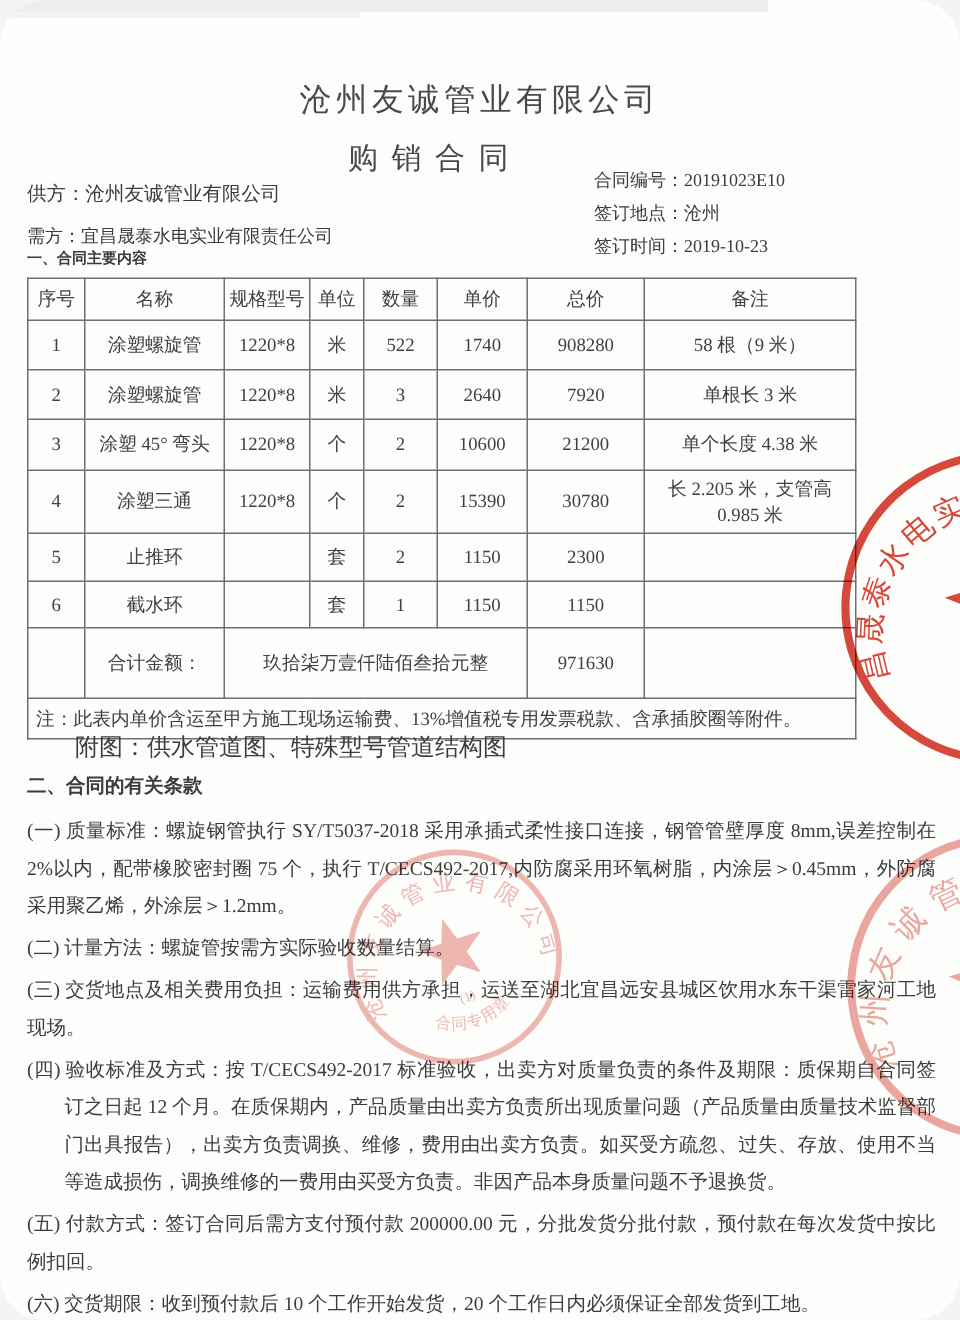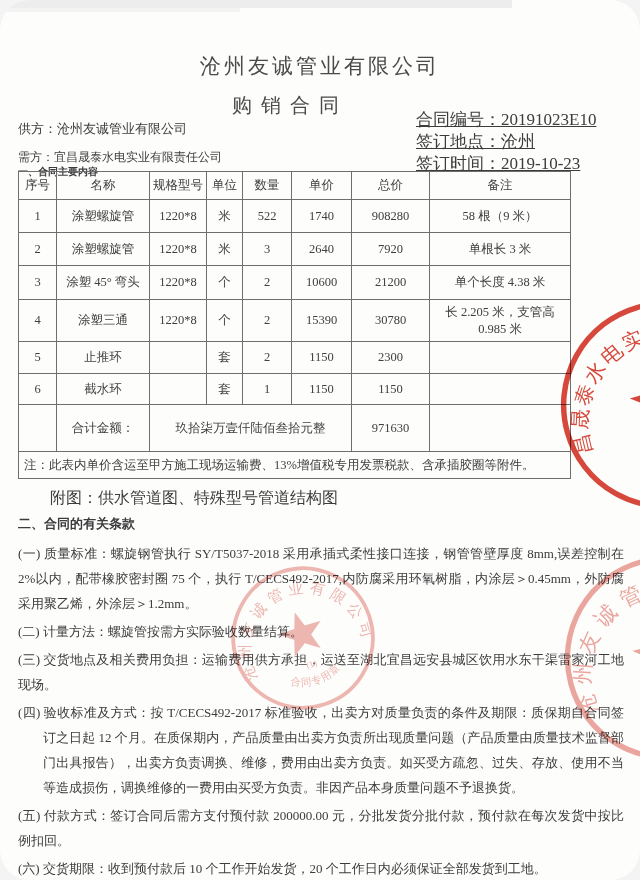--- a/index.html
+++ b/index.html
@@ -19,26 +19,26 @@
     position:absolute; top:52px; left:0; width:640px; text-align:center;
     font-size:21px; letter-spacing:3px; color:#4a4a4a;
   }
   .doc-subtitle {
     position:absolute; top:92px; left:0; width:580px; text-align:center;
     font-size:20px; letter-spacing:9px; color:#4a4a4a;
   }
 
   .party-supplier { position:absolute; left:18px; top:120px; font-size:13px; }
   .party-buyer    { position:absolute; left:18px; top:149px; font-size:12px; }
-  .sign-block     { position:absolute; left:416px; top:109px; font-size:17px; line-height:22px;text-decoration:underline; }
+  .sign-block     { position:absolute; left:396px; top:109px; font-size:12px; line-height:22px; }
 
   .sec1-heading { position:absolute; left:18px; top:165px; font-size:10px; font-weight:bold;font-family:Liberation Serif, serif; }
 
   table.items {
-    position:absolute; left:18px; top:171px; width:552px;
+    position:absolute; left:18px; top:185px; width:552px;
     border-collapse:collapse; table-layout:fixed;
     font-size:12.5px; color:#404040;
   }
   table.items th, table.items td {
     border:1px solid #6e6e6e; text-align:center; padding:1px 3px;
     font-weight:normal; overflow:hidden;
   }
   table.items td.note-cell { text-align:left; padding-left:5px; font-size:12.5px; }
   table.items td.remark { line-height:17px; }
 

